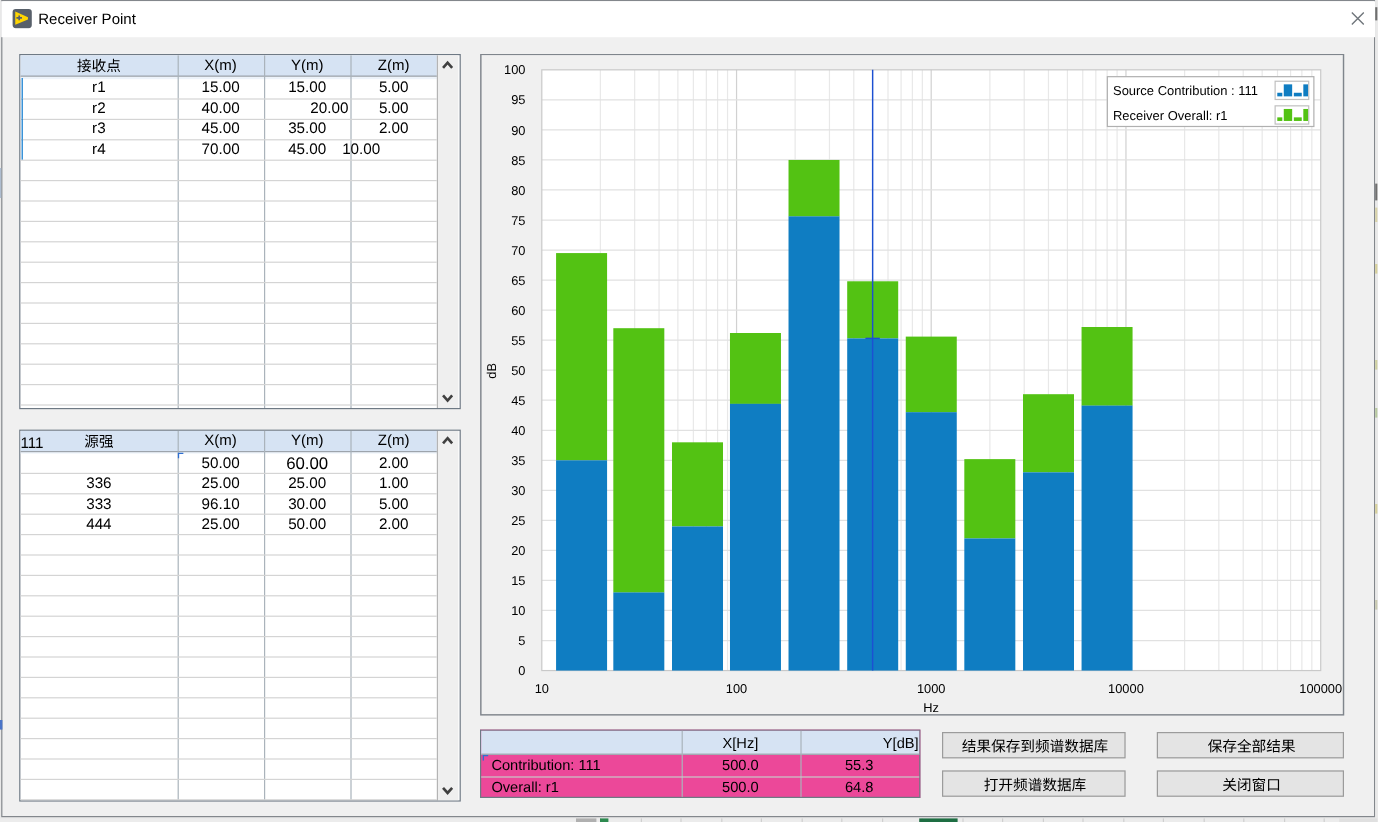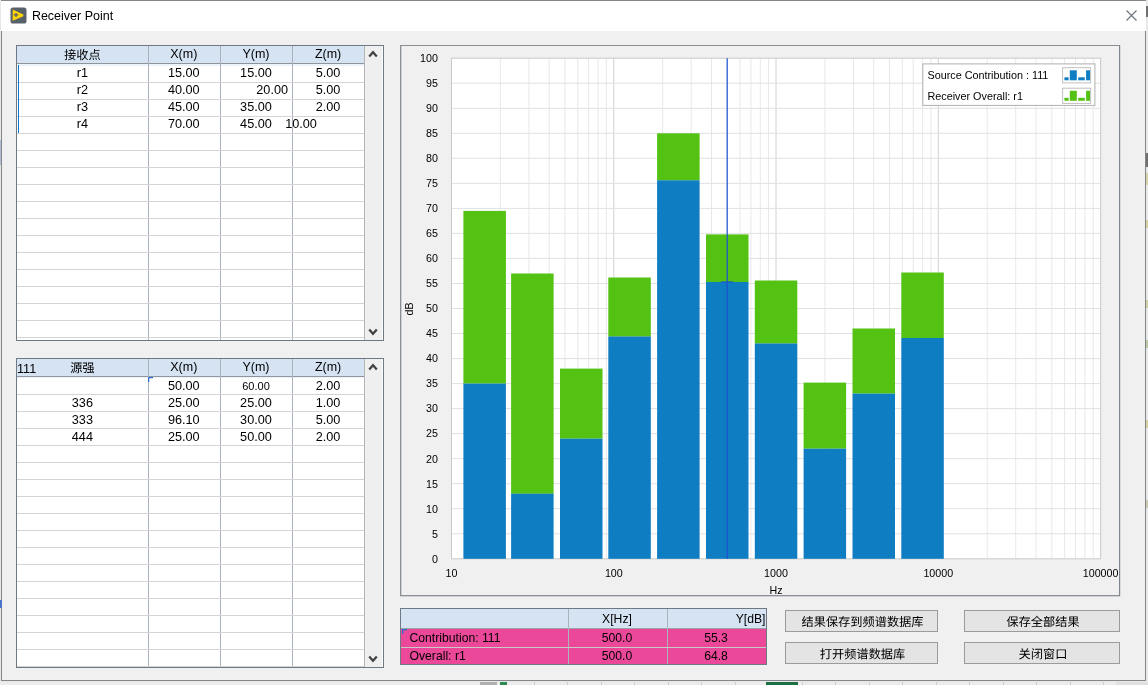--- a/index.html
+++ b/index.html
@@ -37,21 +37,21 @@
     <div style="position:absolute;left:275.2px;top:0;width:1px;height:100%;background:#aab3bb"></div>
     <div style="position:absolute;left:0;top:35.5px;width:347.0px;height:1px;background:#d4d4d4"></div>
     <div style="position:absolute;left:0;top:18.9px;width:130.8px;height:17.0px;line-height:17.0px;text-align:center;font-size:12.7px">r1</div>
     <div style="position:absolute;left:130.8px;top:18.9px;width:72.0px;height:17.0px;line-height:17.0px;text-align:center;font-size:12.7px">15.00</div>
     <div style="position:absolute;left:202.8px;top:18.9px;width:72.39999999999998px;height:17.0px;line-height:17.0px;text-align:center;font-size:12.7px">15.00</div>
     <div style="position:absolute;left:275.2px;top:18.9px;width:71.80000000000001px;height:17.0px;line-height:17.0px;text-align:center;font-size:12.7px">5.00</div>
     <div style="position:absolute;left:0.8px;top:18.9px;width:1.6px;height:17.0px;background:#0c79cf"></div>
     <div style="position:absolute;left:0;top:52.5px;width:347.0px;height:1px;background:#d4d4d4"></div>
     <div style="position:absolute;left:0;top:35.9px;width:130.8px;height:17.0px;line-height:17.0px;text-align:center;font-size:12.7px">r2</div>
     <div style="position:absolute;left:130.8px;top:35.9px;width:72.0px;height:17.0px;line-height:17.0px;text-align:center;font-size:12.7px">40.00</div>
-    <div style="position:absolute;left:219px;top:35.9px;width:72.39999999999998px;height:17.0px;line-height:17.0px;text-align:center;font-size:12.7px">20.00</div>
+    <div style="position:absolute;left:201px;top:35.9px;width:72.39999999999998px;height:17.0px;line-height:17.0px;text-align:right;font-size:12.7px">20.00</div>
     <div style="position:absolute;left:275.2px;top:35.9px;width:71.80000000000001px;height:17.0px;line-height:17.0px;text-align:center;font-size:12.7px">5.00</div>
     <div style="position:absolute;left:0.8px;top:35.9px;width:1.6px;height:17.0px;background:#0c79cf"></div>
     <div style="position:absolute;left:0;top:69.5px;width:347.0px;height:1px;background:#d4d4d4"></div>
     <div style="position:absolute;left:0;top:52.9px;width:130.8px;height:17.0px;line-height:17.0px;text-align:center;font-size:12.7px">r3</div>
     <div style="position:absolute;left:130.8px;top:52.9px;width:72.0px;height:17.0px;line-height:17.0px;text-align:center;font-size:12.7px">45.00</div>
     <div style="position:absolute;left:202.8px;top:52.9px;width:72.39999999999998px;height:17.0px;line-height:17.0px;text-align:center;font-size:12.7px">35.00</div>
     <div style="position:absolute;left:275.2px;top:52.9px;width:71.80000000000001px;height:17.0px;line-height:17.0px;text-align:center;font-size:12.7px">2.00</div>
     <div style="position:absolute;left:0.8px;top:52.9px;width:1.6px;height:17.0px;background:#0c79cf"></div>
     <div style="position:absolute;left:0;top:86.5px;width:347.0px;height:1px;background:#d4d4d4"></div>
     <div style="position:absolute;left:0;top:69.9px;width:130.8px;height:17.0px;line-height:17.0px;text-align:center;font-size:12.7px">r4</div>
@@ -88,21 +88,21 @@
     </svg>
     <div style="position:absolute;left:130.8px;top:0;width:72.0px;height:17px;line-height:17.5px;text-align:center;font-size:12.5px">X(m)</div>
     <div style="position:absolute;left:202.8px;top:0;width:72.39999999999998px;height:17px;line-height:17.5px;text-align:center;font-size:12.5px">Y(m)</div>
     <div style="position:absolute;left:275.2px;top:0;width:71.80000000000001px;height:17px;line-height:17.5px;text-align:center;font-size:12.5px">Z(m)</div>
     <div style="position:absolute;left:130.8px;top:0;width:1px;height:100%;background:#aab3bb"></div>
     <div style="position:absolute;left:202.8px;top:0;width:1px;height:100%;background:#aab3bb"></div>
     <div style="position:absolute;left:275.2px;top:0;width:1px;height:100%;background:#aab3bb"></div>
     <div style="position:absolute;left:0;top:35.5px;width:347.0px;height:1px;background:#d4d4d4"></div>
     <div style="position:absolute;left:0;top:2px;width:130.8px;height:17.0px;line-height:17.0px;text-align:left;font-size:12.7px">111</div>
     <div style="position:absolute;left:130.8px;top:18.9px;width:72.0px;height:17.0px;line-height:17.0px;text-align:center;font-size:12.7px">50.00</div>
-    <div style="position:absolute;left:202.8px;top:18.9px;width:72.39999999999998px;height:17.0px;line-height:17.0px;text-align:center;font-size:11px">60.00</div>
+    <div style="position:absolute;left:202.8px;top:18.9px;width:72.39999999999998px;height:17.0px;line-height:17.0px;text-align:center;font-size:14px">60.00</div>
     <div style="position:absolute;left:275.2px;top:18.9px;width:71.80000000000001px;height:17.0px;line-height:17.0px;text-align:center;font-size:12.7px">2.00</div>
     <div style="position:absolute;left:0;top:52.5px;width:347.0px;height:1px;background:#d4d4d4"></div>
     <div style="position:absolute;left:0;top:35.9px;width:130.8px;height:17.0px;line-height:17.0px;text-align:center;font-size:12.7px">336</div>
     <div style="position:absolute;left:130.8px;top:35.9px;width:72.0px;height:17.0px;line-height:17.0px;text-align:center;font-size:12.7px">25.00</div>
     <div style="position:absolute;left:202.8px;top:35.9px;width:72.39999999999998px;height:17.0px;line-height:17.0px;text-align:center;font-size:12.7px">25.00</div>
     <div style="position:absolute;left:275.2px;top:35.9px;width:71.80000000000001px;height:17.0px;line-height:17.0px;text-align:center;font-size:12.7px">1.00</div>
     <div style="position:absolute;left:0;top:69.5px;width:347.0px;height:1px;background:#d4d4d4"></div>
     <div style="position:absolute;left:0;top:52.9px;width:130.8px;height:17.0px;line-height:17.0px;text-align:center;font-size:12.7px">333</div>
     <div style="position:absolute;left:130.8px;top:52.9px;width:72.0px;height:17.0px;line-height:17.0px;text-align:center;font-size:12.7px">96.10</div>
     <div style="position:absolute;left:202.8px;top:52.9px;width:72.39999999999998px;height:17.0px;line-height:17.0px;text-align:center;font-size:12.7px">30.00</div>

